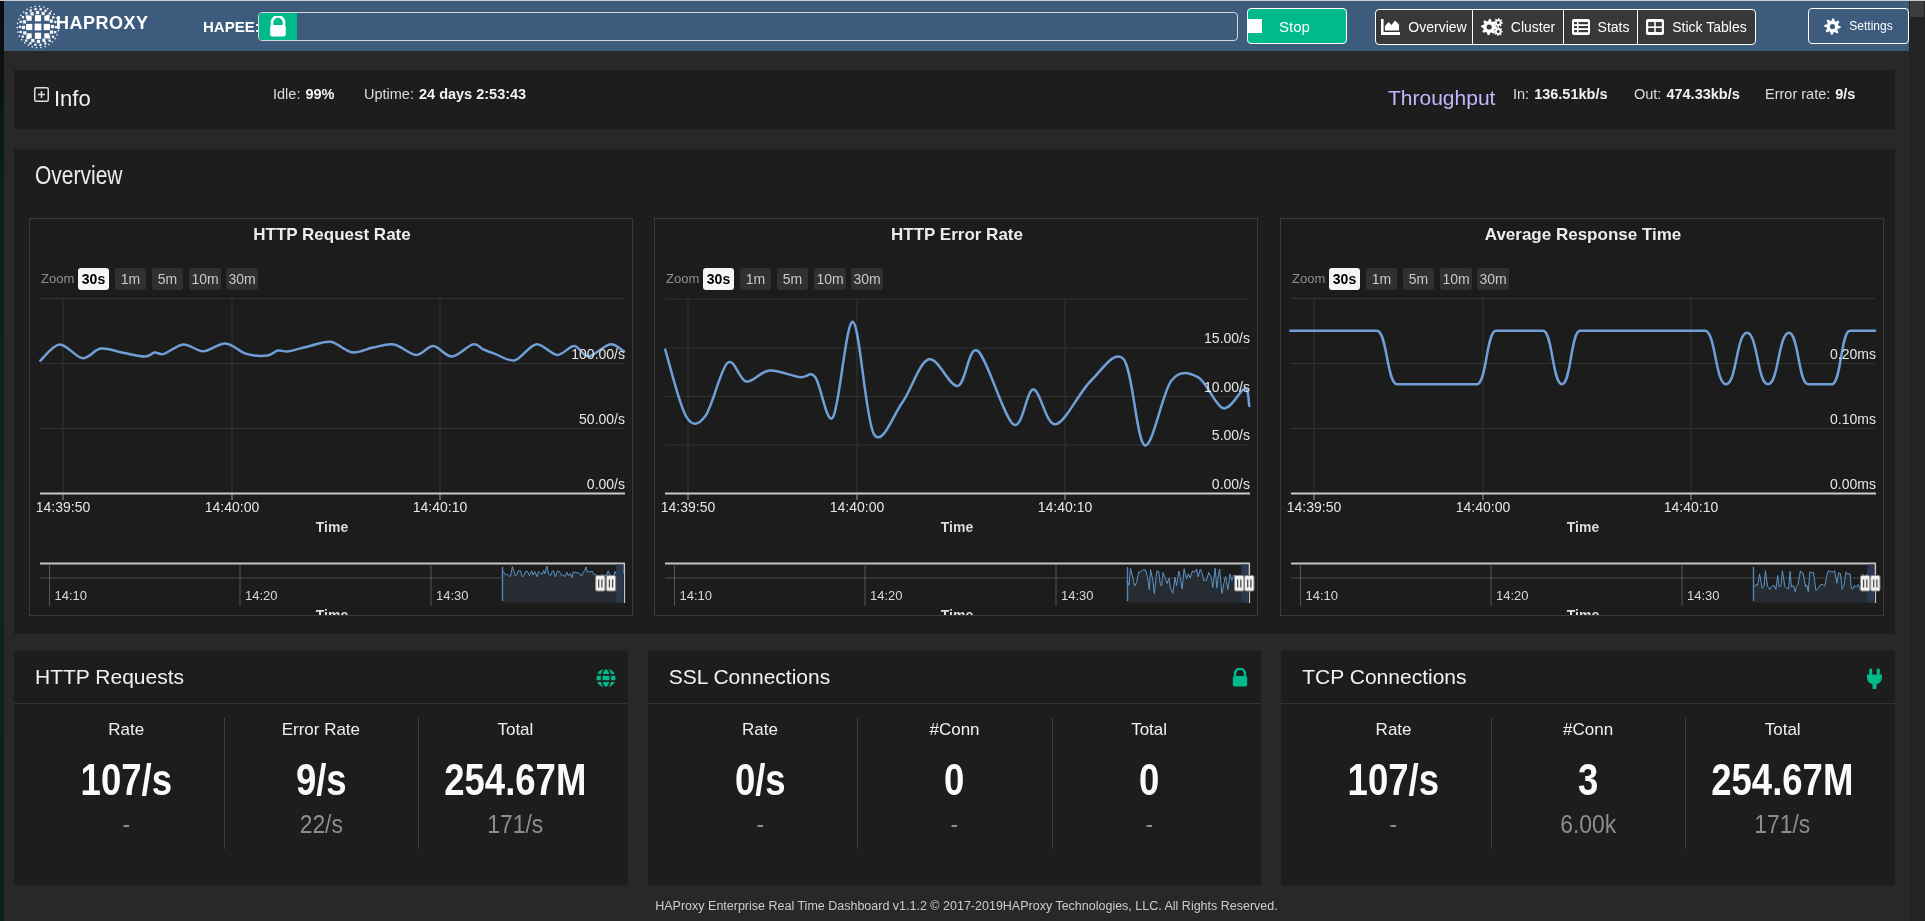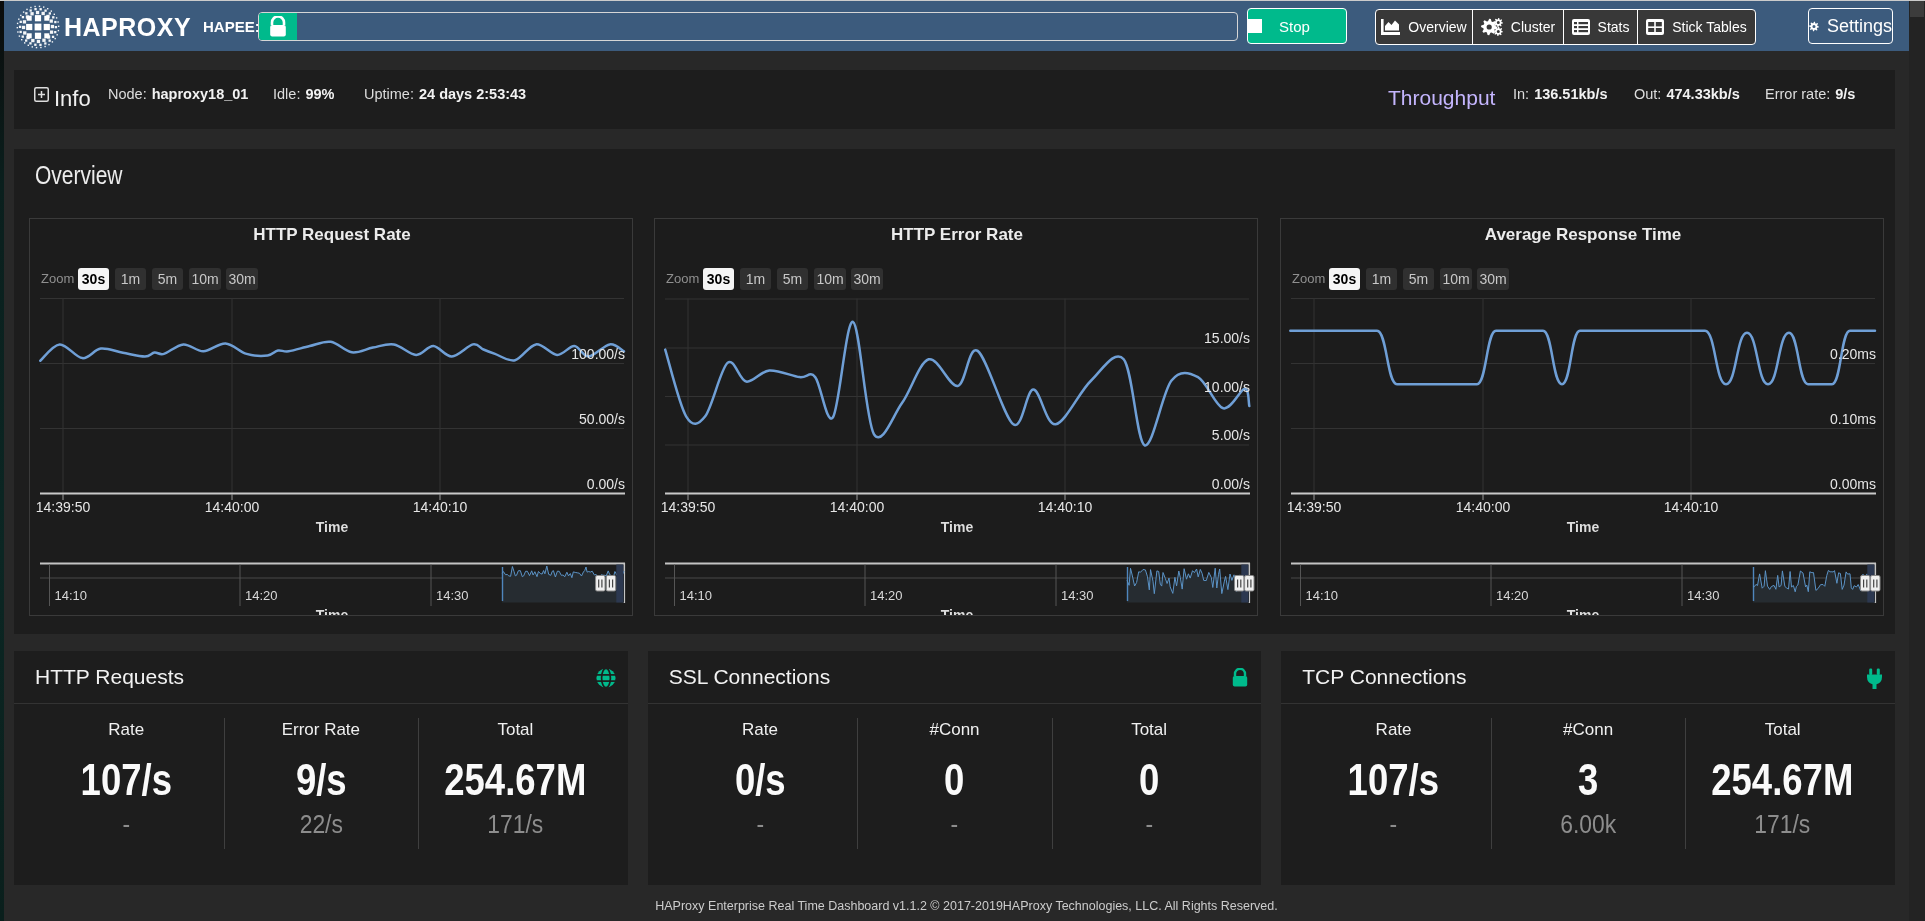--- a/index.html
+++ b/index.html
@@ -3,34 +3,34 @@
 <style>
 *{margin:0;padding:0;box-sizing:border-box}
 html,body{width:1925px;height:921px;overflow:hidden;background:#282828;font-family:"Liberation Sans",sans-serif}
 #strip{position:absolute;left:0;top:0;width:4px;height:921px;background:linear-gradient(#0b0b0b,#0a1f1d 20%,#0b2623 60%,#0a1f1c)}
 #topline{position:absolute;left:0;top:0;width:1925px;height:1px;background:#cbcbcb;z-index:50}
 #sbar{position:absolute;left:1909px;top:1px;width:16px;height:920px;background:#232323;z-index:40}
 #sbar .th{position:absolute;left:1px;top:0;width:14px;height:16px;background:#3c3c3c}
 #root{position:absolute;left:4px;top:1px;width:1905px;height:920px;background:#282828}
 #nav{position:absolute;left:0;top:0;width:1905px;height:50px;background:#3c5b7d}
 #logo{position:absolute;left:12px;top:4px}
-#brand{position:absolute;left:60px;top:12px;font-size:25px;font-weight:bold;color:#fff;letter-spacing:0.5px}
+#brand{position:absolute;left:52px;top:12px;font-size:18px;font-weight:bold;color:#fff;letter-spacing:0.5px}
 #hapee{position:absolute;left:199px;top:17px;font-size:15px;font-weight:bold;color:#fff}
 #igroup{position:absolute;left:254px;top:11px;width:980px;height:29px;border:1px solid #d6d6d6;border-radius:4px;display:flex;overflow:hidden}
 #igroup .lk{width:38px;background:#00ba8c;display:flex;align-items:center;justify-content:center}
 #igroup .inp{flex:1;background:#4a74a3;color:#fff;font-size:16px;line-height:27px;padding-left:11px}
 #stopb{position:absolute;left:1243px;top:7px;width:100px;height:36px;background:#00ba8c;border:1.5px solid #fff;border-radius:4px;display:flex;align-items:center;gap:17px;color:#fff;font-size:15px;padding-left:0}
 #bgroup{position:absolute;left:1371px;top:8px;height:36px;display:flex;border:1.5px solid #fff;border-radius:4px;background:#383838}
 #bgroup .bi{width:97px}
 #bgroup .b2{width:91px}
 #bgroup .b3{width:74px}
 #bgroup .b4{width:117px}
 #bgroup .bi{display:flex;align-items:center;justify-content:center;gap:8px;color:#fff;font-size:14px;border-right:1px solid #fff}
 #bgroup .bi:last-child{border-right:none}
-#setb{position:absolute;left:1804px;top:7px;width:85px;height:36px;border:1.5px solid #fff;border-radius:4px;display:flex;align-items:center;justify-content:center;gap:8px;color:#fff;font-size:18px}
+#setb{position:absolute;left:1804px;top:7px;width:101px;height:36px;border:1.5px solid #fff;border-radius:4px;display:flex;align-items:center;justify-content:center;gap:8px;color:#fff;font-size:12px}
 #info{position:absolute;left:10px;top:69px;width:1881px;height:59px;background:#1d1d1d}
 #info .it{position:absolute;top:16px;height:59px;display:flex;align-items:flex-start;color:#ddd;font-size:14.5px}
 #info b{color:#f2f2f2;margin-left:5px}
 #ovr{position:absolute;left:10px;top:148px;width:1881px;height:485px;background:#1d1d1d}
 #ovr .tt{position:absolute;left:21px;top:12px;font-size:25px;color:#ececec;transform:scaleX(0.84);transform-origin:left center}
 .cbx{position:absolute;top:69px;width:604px;height:398px;border:1px solid #3a3a3a;background:#1c1c1c;overflow:hidden}
 .card{position:absolute;top:650px;width:613.7px;height:234px;background:#1d1d1d}
 .card-h{position:absolute;left:0;top:0;width:100%;height:53px;border-bottom:1px solid #333;display:flex;align-items:center}
 .card-t{margin-left:21px;font-size:21px;color:#f2f2f2}
 .card-i{position:absolute;right:12px;top:17px}
@@ -197,21 +197,20 @@
       <div class="it" style="left:20px">
         <span style="margin-right:5px;position:relative;top:1px">
           <svg width="15" height="15" viewBox="0 0 15 15" style="display:block">
             <rect x="0.75" y="0.75" width="13.5" height="13.5" rx="1.5" fill="none" stroke="#ddd" stroke-width="1.5"></rect>
             <line x1="7.5" y1="4" x2="7.5" y2="11" stroke="#ddd" stroke-width="1.5"></line>
             <line x1="4" y1="7.5" x2="11" y2="7.5" stroke="#ddd" stroke-width="1.5"></line>
           </svg>
         </span>
         <span style="font-size:22px;color:#f0f0f0">Info</span>
       </div>
-      <div class="it" style="left:94px">Node:<b>haproxy18_01</b></div>
       <div class="it" style="left:259px">Idle:<b>99%</b></div>
       <div class="it" style="left:350px">Uptime:<b>24 days 2:53:43</b></div>
       <div class="it" style="left:1374px">
         <span style="font-size:21px;color:#c4b5fd">Throughput</span>
       </div>
       <div class="it" style="left:1499px">In:<b>136.51kb/s</b></div>
       <div class="it" style="left:1620px">Out:<b>474.33kb/s</b></div>
       <div class="it" style="left:1751px">Error rate:<b>9/s</b></div>
     </div>
   <div id="ovr">

